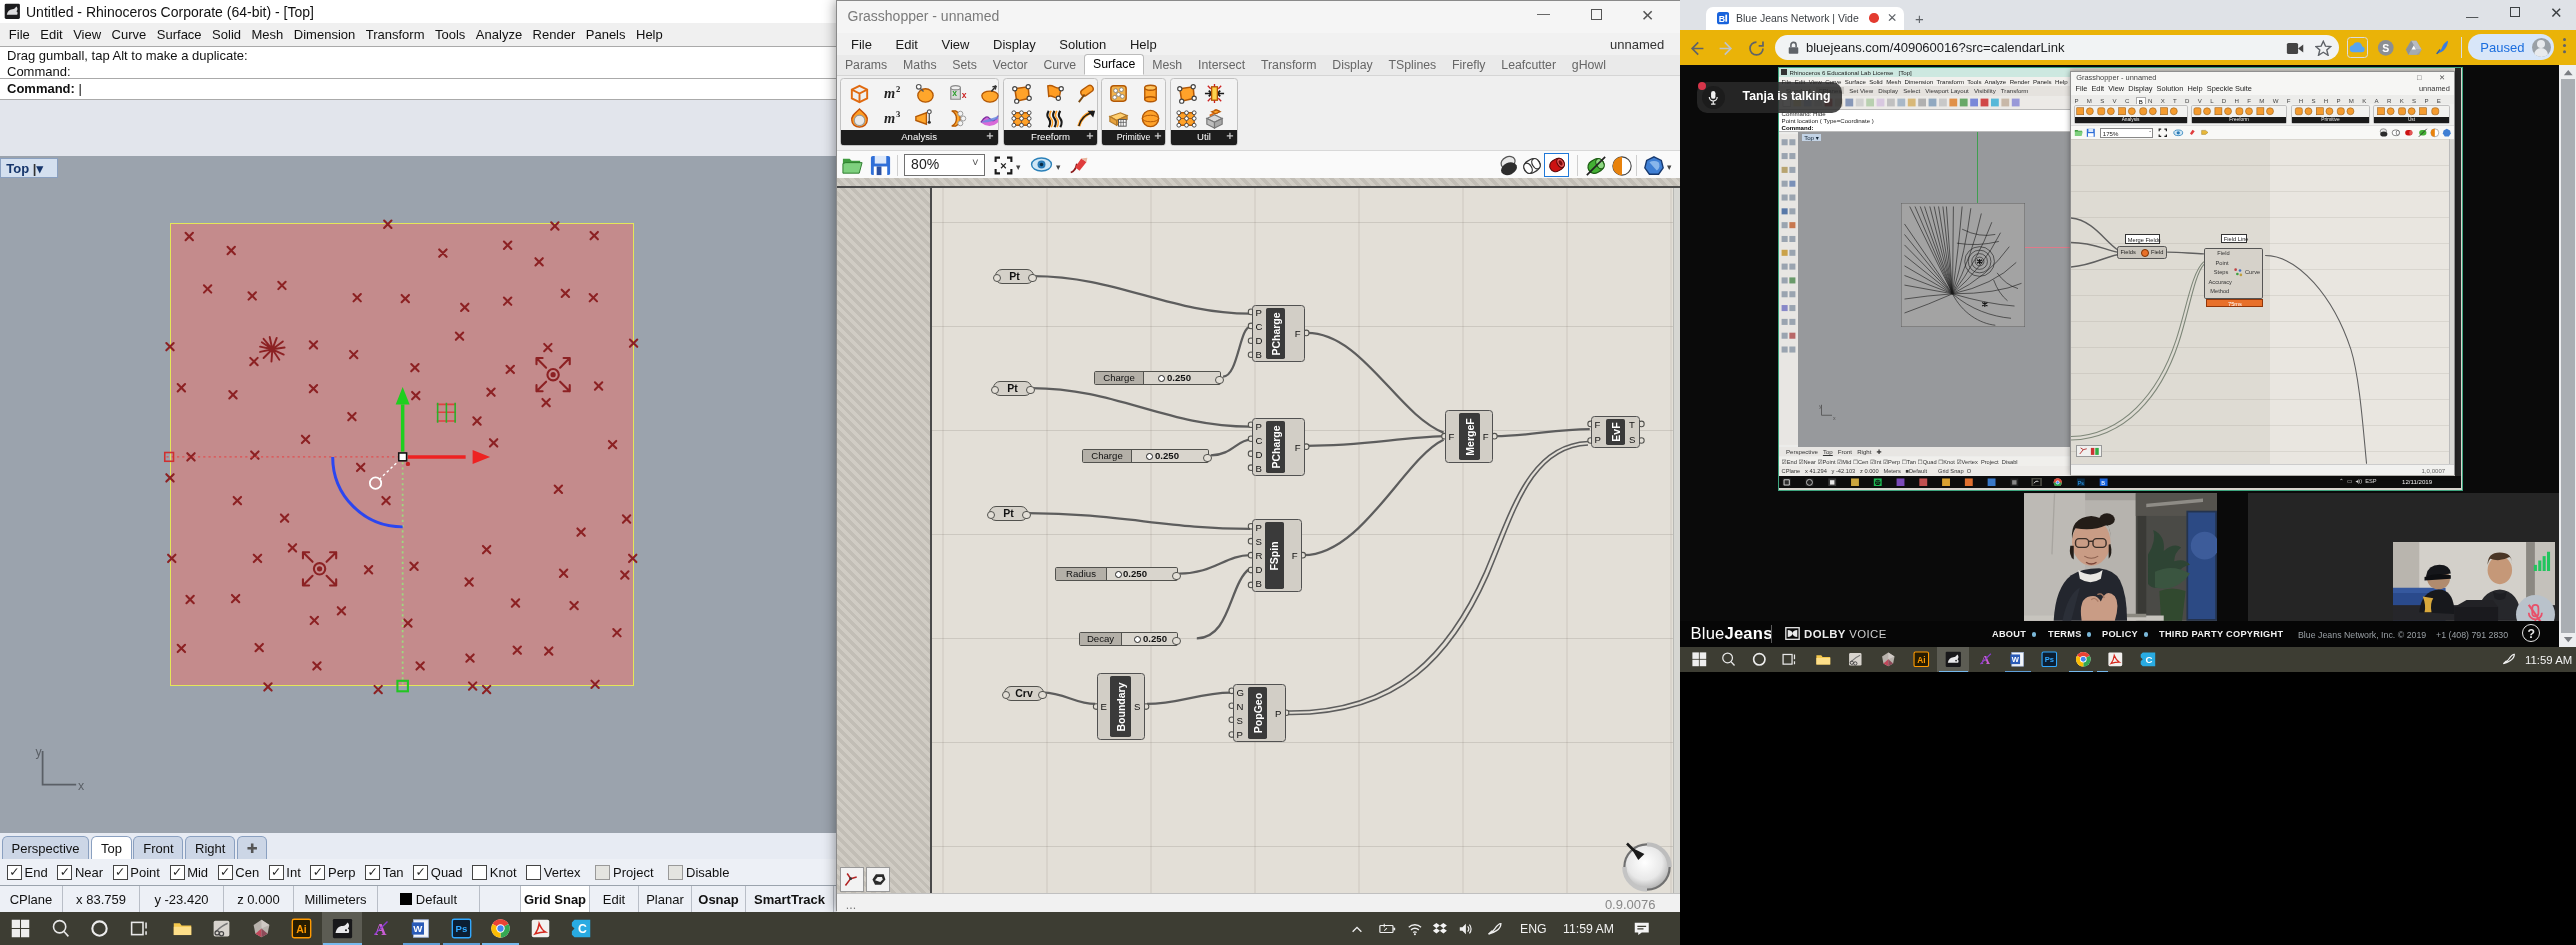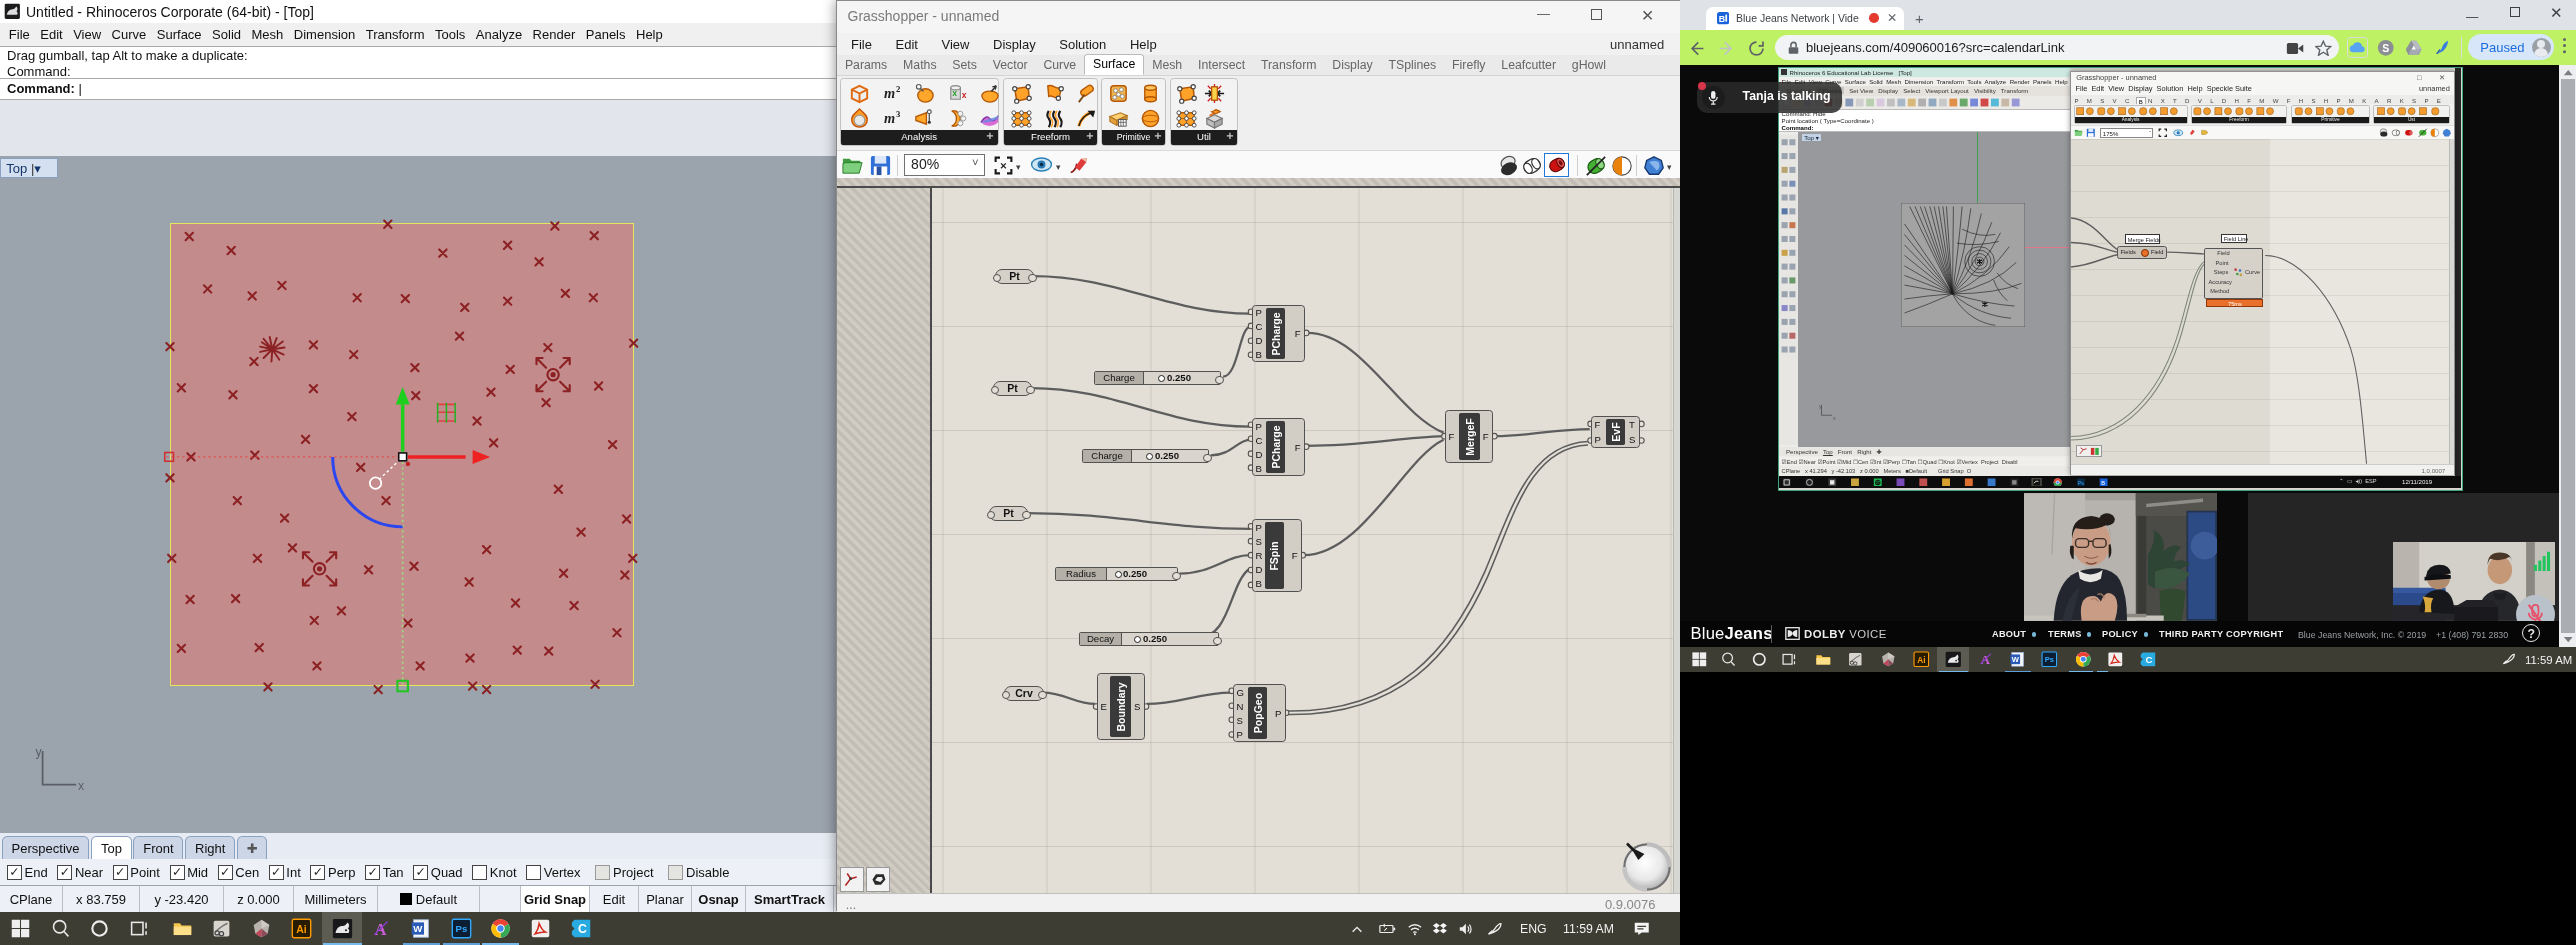--- a/index.html
+++ b/index.html
@@ -11,21 +11,21 @@
   #rh-title .txt { position:absolute; left:26px; top:3.5px; font-size:14px; color:#111; }
   #rh-menu { position:absolute; left:0; top:23px; width:1680px; height:23px; background:#f0f0f0;
      display:flex; gap:10.5px; padding-left:8.8px; align-items:center; font-size:13px; color:#111; }
   #rh-hist { position:absolute; left:0; top:46px; width:1680px; height:33px; background:#fff;
      border-top:0.9px solid #aaa; border-bottom:0.9px solid #aaa; font-size:13px; color:#111; padding:0.9px 0 0 7px; line-height:15.8px;}
   #rh-cmd { position:absolute; left:0; top:79px; width:1680px; height:21px; background:#fff;
      border-bottom:0.9px solid #aaa; font-size:13px; font-weight:bold; color:#111; padding:1.8px 0 0 7px; }
   #rh-gap { position:absolute; left:0; top:100px; width:1680px; height:56px; background:#e2e5ec; }
   #rh-vp { position:absolute; left:0; top:156px; width:1680px; height:677px; background:#9ba3ad; overflow:hidden; }
   #vp-top-tab { position:absolute; left:0; top:1.8px; width:58px; height:20px; background:#d4e0ef;
-     border:0.9px solid #8aa0c0; font-size:13px; color:#15356b; padding:1.8px 0 0 5.3px; }
+     border:0.9px solid #8aa0c0; font-size:13px; color:#15356b; padding:1.8px 0 0 5.3px;font-weight:bold; }
   #redsq { position:absolute; left:170px; top:67px; width:464px; height:463px; background:#c48b8c;
      border:1.8px solid #e4e759; }
   #vp-axis { position:absolute; left:31.5px; top:588px; width:53px; height:53px; }
   
   #vp-tabs { position:absolute; left:0; top:833px; width:1680px; height:26px; background:#e7ebf3;
      display:flex; align-items:flex-end; font-size:13px; color:#111; }
   .vptab { height:23px; padding:3.5px 8.8px 0 8.8px; background:#ccd6e6; border:0.9px solid #8aa0c0;
      border-bottom:none; border-radius:5.3px 5.3px 0 0; margin-right:1.8px; }
   .vptab.active { background:#fff; font-weight:normal; }
   #rh-osnap { position:absolute; left:0; top:859px; width:1680px; height:26px; background:#edf0f6;
@@ -103,21 +103,21 @@
   .skb { width:24.5px; height:24.5px; background:#f2f2f2; border:0.9px solid #999; margin-right:1.8px;
      display:flex; align-items:center; justify-content:center; }
   #compass { position:absolute; left:783px; top:662px; }
   #gh-status { position:absolute; left:0; top:892px; width:843px; height:19px; background:#f1f1f1;
      border-top:0.9px solid #c0c0c0; font-size:12.3px; color:#777; }
   
   #rm { position:absolute; left:1680px; top:0; width:896px; height:672px; background:#121212; }
   #cr-tabbar { position:absolute; left:0; top:0; width:896px; height:30px; background:#dfe2e7; }
   #cr-tab { position:absolute; left:26px; top:7px; width:198px; height:23px; background:#fff;
      border-radius:7px 7px 0 0; font-size:10.5px; color:#3b3f44; }
-  #cr-url { position:absolute; left:0; top:30px; width:896px; height:41px; background:#bef264; }
+  #cr-url { position:absolute; left:0; top:30px; width:896px; height:41px; background:#eab308; }
   #cr-content { position:absolute; left:0; top:65px; width:896px; height:607px; background:#0a0a0a; }
   #share { position:absolute; left:98px; top:1.8px; width:685px; height:424px; border:1.8px solid #3da47e;
      background:#d8d5cf; }
   #tanja { position:absolute; left:16.6px; top:16.6px; width:145px; height:31.5px; background:rgba(42,42,42,.85);
      border-radius:10px; }
   #tanja .tx { position:absolute; left:46px; top:7.9px; color:#fff; font-size:12.3px; font-weight:bold; }
   #vwoman { position:absolute; left:344px; top:428px; width:193px; height:128px; background:#222; }
   #strip2 { position:absolute; left:568px; top:428px; width:311px; height:128px; background:#252525; }
   #vmen { position:absolute; left:145px; top:49px; width:162px; height:79px; background:#cfccc6; }
   #footer { position:absolute; left:0; top:556px; width:879px; height:26px; background:#060606;
@@ -844,21 +844,21 @@
       <div class="slider" style="left:245px;top:271px;width:127px">
         <div class="lab" style="width:49px">Charge</div>
         <span class="knob" style="left:63px"></span>
           <span class="val" style="left:72px">0.250</span>
       </div>
       <div class="slider" style="left:218px;top:389px;width:123px">
         <div class="lab" style="width:51px">Radius</div>
         <span class="knob" style="left:59px"></span>
           <span class="val" style="left:67px">0.250</span>
       </div>
-      <div class="slider" style="left:242px;top:454px;width:140px">
+      <div class="slider" style="left:242px;top:454px;width:99px">
         <div class="lab" style="width:42px">Decay</div>
         <span class="knob" style="left:54px"></span>
           <span class="val" style="left:63px">0.250</span>
       </div>
       <div class="comp" style="left:415px;top:127px;width:53px;height:57px">
         <div class="ins">
             <span>P</span>
             <span>C</span>
             <span>D</span>
             <span>B</span>

